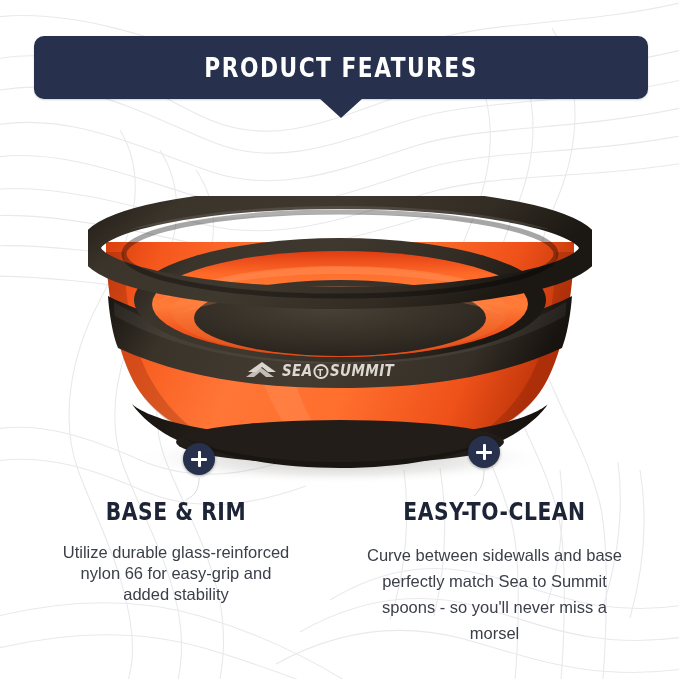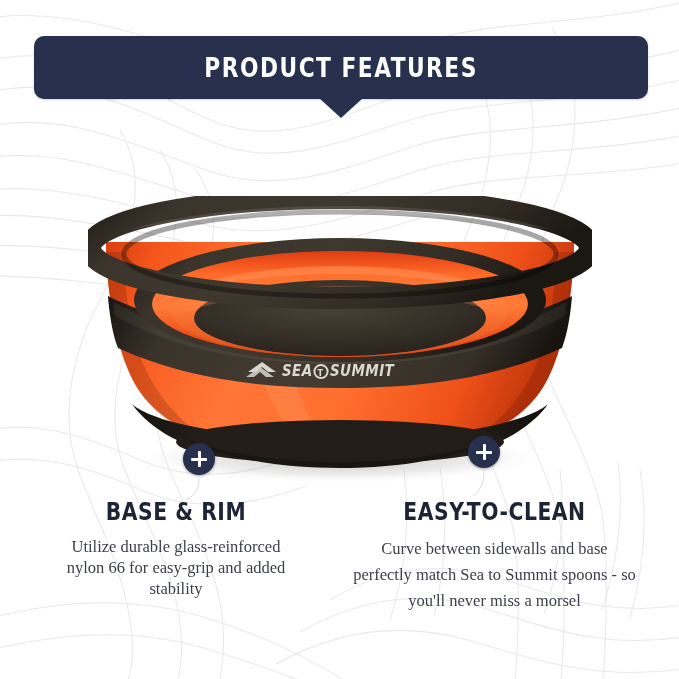--- a/index.html
+++ b/index.html
@@ -66,23 +66,23 @@
   #feature-easy-clean{width:349px;padding:0 30px 0 10px;text-align:center;}
   .feature-title{
     color:#1d2436;
     font-family:"Liberation Sans Narrow","DejaVu Sans Condensed","Liberation Sans",sans-serif;
     font-weight:bold;font-size:24px;letter-spacing:.6px;
     transform:scaleX(.94);transform-origin:center;
     margin:0 0 8px 0;white-space:nowrap;
   }
   .feature-body{
     color:#3b3f48;
-    font-family:Liberation Serif, serif;
+    font-family:Liberation Sans, sans-serif;
     font-size:16.5px;line-height:21px;font-weight:400;
-    margin:10px;
+    margin:16px;
   }
   #feature-easy-clean .feature-body{font-size:16.5px;line-height:26px;}
 </style>
 </head>
 <body>
 
 <div id="stage">
 
   <svg id="topo" viewBox="0 0 679 679" preserveAspectRatio="none" aria-hidden="true">
     <g fill="none" stroke="#e9e9ec" stroke-width="1.1">

